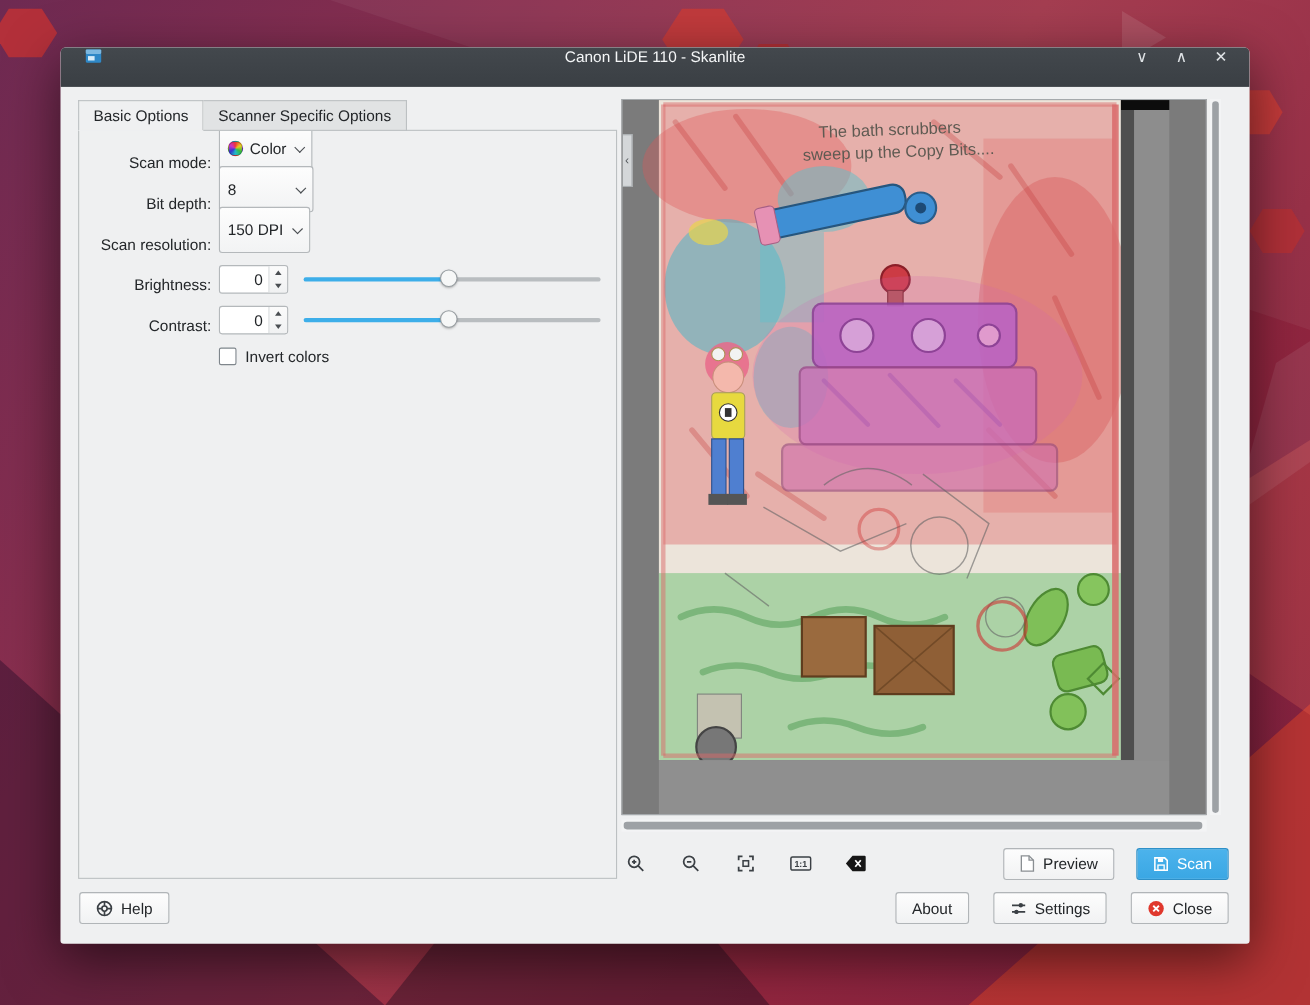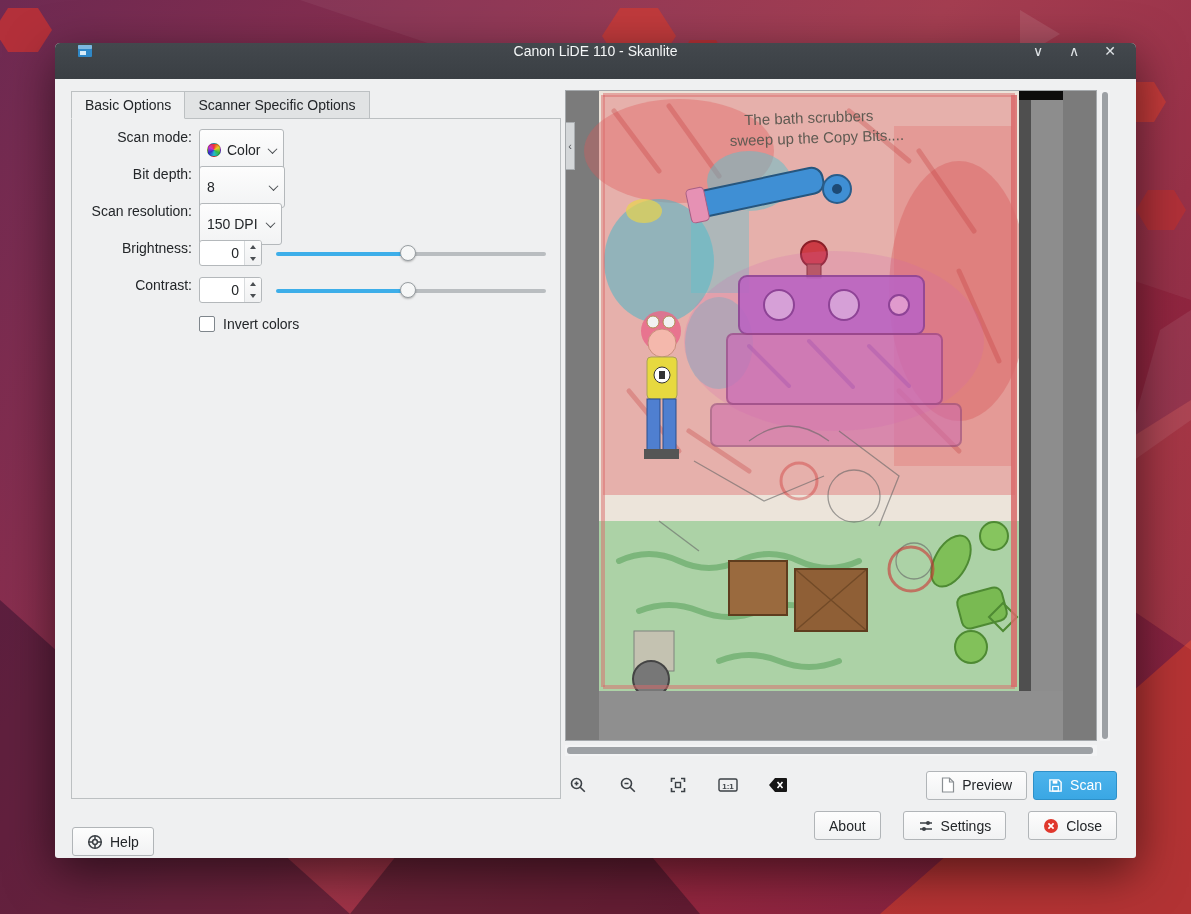--- a/index.html
+++ b/index.html
@@ -44,21 +44,21 @@
     height:28px; line-height:26px; padding:0 13px; font-size:14px;
     border:1px solid #bcc0c2; background:#e1e3e4; color:#232629;
   }
   .tab + .tab { border-left:none; }
   .tab.active { background:#eff0f1; border-bottom-color:#eff0f1; }
   .tab-pane {
     position:absolute; left:16px; top:39px; width:490px; height:681px;
     border:1px solid #bcc0c2; background:#eff0f1;
   }
   .form { padding-top:10px; }
-  .row { display:flex; align-items:flex-start; height:27px; margin-bottom:10px; padding-right:14px; }
+  .row { display:flex; align-items:flex-end; height:27px; margin-bottom:10px; padding-right:14px; }
   .lbl { width:120px; text-align:right; margin-right:7px; font-size:14px; white-space:nowrap; }
   .combo {
     display:inline-flex; align-items:center; height:42px;
     border:1px solid #b4b8bb; border-radius:3px;
     background:linear-gradient(#fdfdfd,#f2f3f4);
     padding:0 7px; font-size:14px; gap:6px;
   }
   .chev {
     width:7px; height:7px; border-right:1.5px solid #4a4e52; border-bottom:1.5px solid #4a4e52;
     transform:rotate(45deg) translate(-1px,-1px); margin-left:3px;
@@ -112,23 +112,23 @@
   }
   .ticon { width:26px; height:26px; margin-right:24px; display:flex; align-items:center; justify-content:center; border-radius:3px; }
 
   
   .btn {
     height:29px; padding:0 14px; border:1px solid #b1b5b8; border-radius:3px;
     background:linear-gradient(#fdfdfd,#f1f2f3); font-size:14px; color:#232629;
     display:inline-flex; align-items:center; gap:7px; white-space:nowrap;
   }
   .btn.primary { background:linear-gradient(#4cb3ec,#3aa7e4); border-color:#2e90c8; color:#fff; }
-  .btn-group-right { margin-left:auto; display:flex; gap:6px; }
+  .btn-group-right { margin-left:auto; display:flex; gap:20px; }
   .bottom-bar { position:absolute; left:0; right:0; top:732px; height:46px; }
-  .help-btn { position:absolute; left:17px; top:16px; }
+  .help-btn { position:absolute; left:17px; top:0; }
   .bottom-right { position:absolute; right:19px; top:0; display:flex; gap:22px; }
 </style>
 </head>
 <body>
 
 <div class="desktop">
   <svg class="bg-deco" width="1191" height="914" viewBox="0 0 1191 914">
     <polygon points="300,0 1191,0 1191,300" fill="rgba(255,255,255,0.05)"></polygon>
     <polygon points="0,914 0,600 350,914" fill="rgba(30,10,40,0.40)"></polygon>
     <polygon points="350,914 700,914 520,700" fill="rgba(40,15,35,0.45)"></polygon>

